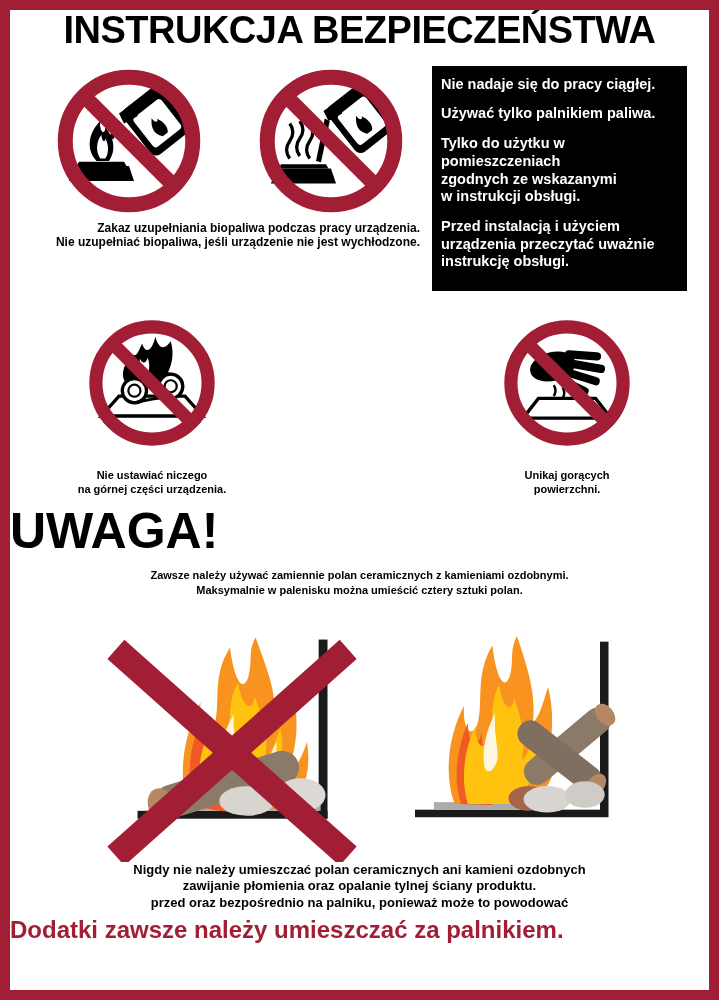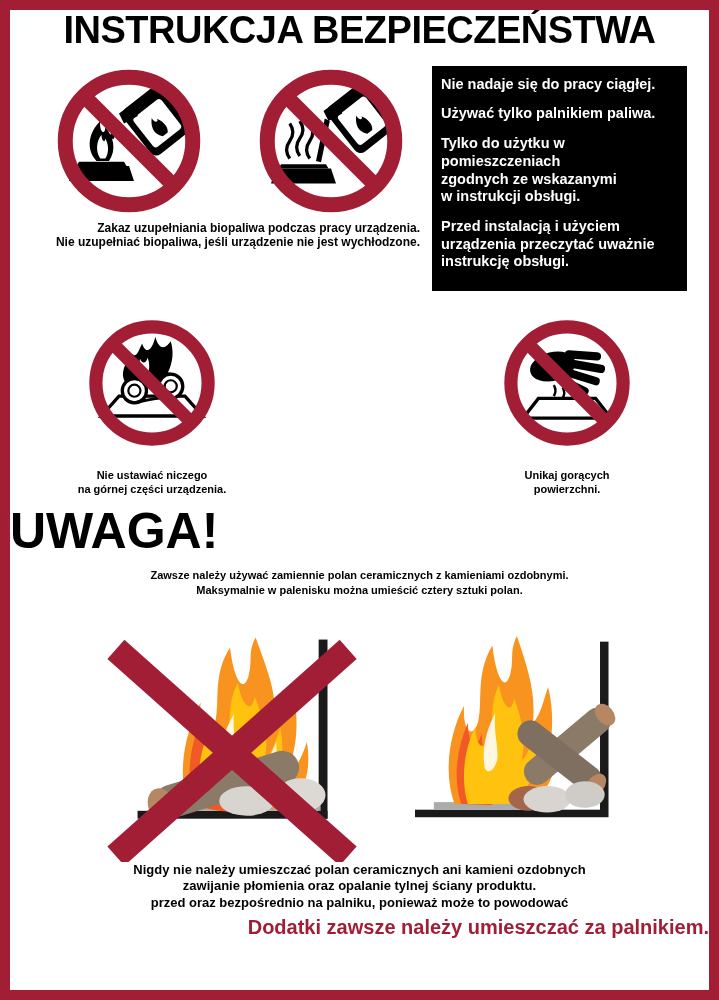--- a/index.html
+++ b/index.html
@@ -22,21 +22,21 @@
   .row2 { display:flex; justify-content:space-between; margin:26px 38px 0 38px; }
   .sign-block { width:208px; text-align:center; }
   .caption-2 { margin-top:20px; font-size:11px; line-height:1.25; white-space:pre-line; }
 
   .uwaga-heading { margin-top:10px; text-align:left; font-size:50px; line-height:1; }
   .warning-lines { margin-top:12px; text-align:center; font-size:11px; line-height:1.32; }
 
   .row3 { display:flex; justify-content:center; align-items:flex-end; gap:16px; margin-top:14px; }
 
   .bottom-lines { text-align:center; font-size:13px; line-height:1.3; }
-  .final-note { margin-top:4px; text-align:right; font-size:20px; color:var(--red); }
+  .final-note { margin-top:4px; text-align:left; font-size:24px; color:var(--red); }
 
   .stroke-red { stroke:var(--red); }
   svg { display:block; }
   .signs-pair svg, .sign-block svg { margin:0 auto; }
 </style>
 </head>
 <body>
 
 <svg width="0" height="0" style="position:absolute" aria-hidden="true">
   <defs>

